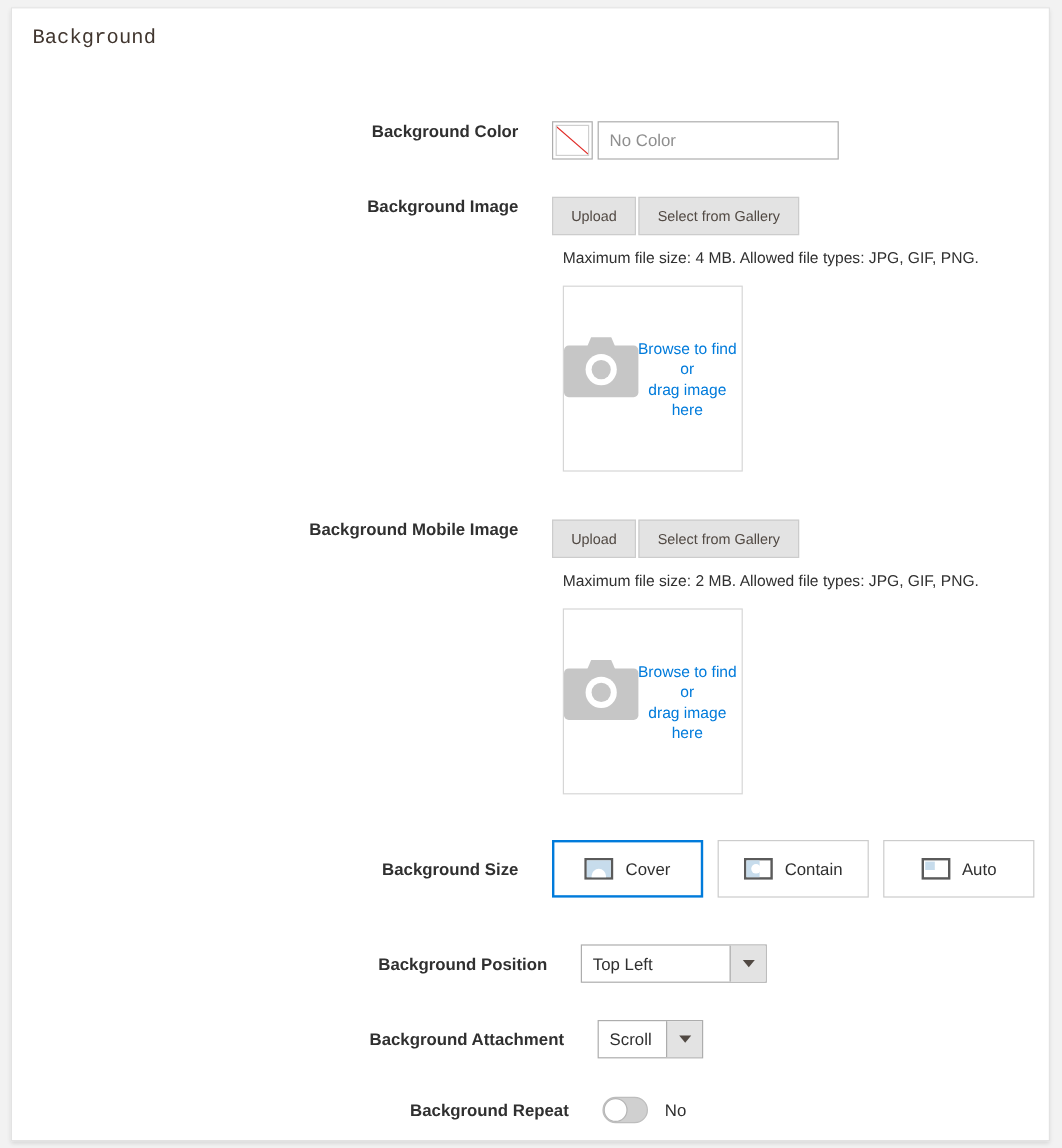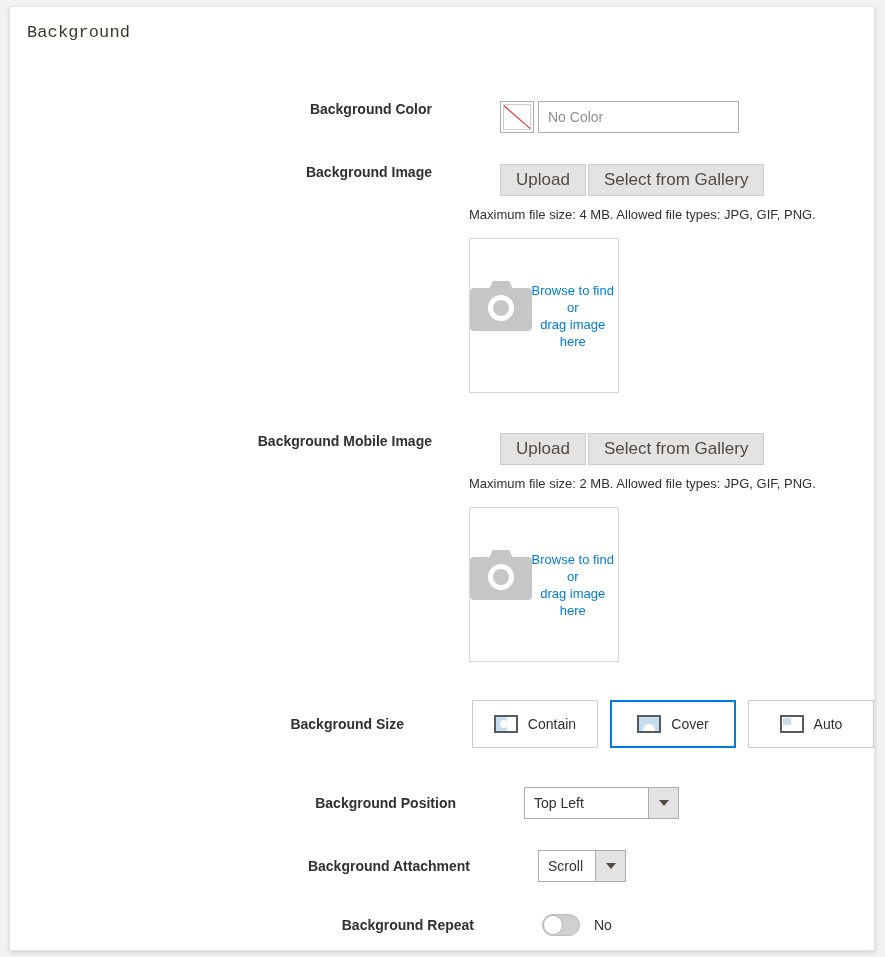--- a/index.html
+++ b/index.html
@@ -37,21 +37,20 @@
     font-family: Liberation Mono, monospace;
   }
 
   
   .row {
     position: absolute;
     left: 0;
     width: 100%;
     display: flex;
     align-items: flex-start;
-    gap: 40px;
   }
   .lbl {
     width: 422px;
     text-align: right;
     padding-right: 0;
     font-size: 14px;
     color: #303030;
     font-weight: bold;
     line-height: 17px;
     white-space: nowrap;
@@ -99,21 +98,21 @@
     background: #fff;
     outline: none;
   }
   .color-input::placeholder { color: #8f8f8f; opacity: 1; }
 
   
   .btn {
     height: 32px;
     background: #e3e3e3;
     border: 1px solid #cccccc;
-    font-size: 17px;
+    font-size: 12px;
     color: #514943;
     font-family: "Liberation Sans", sans-serif;
     padding: 0 15px;
     cursor: pointer;
     line-height: 30px;
     white-space: nowrap;
   }
   .btn + .btn { margin-left: 2px; }
 
   .note {
@@ -352,34 +351,34 @@
     </div>
     <div class="dz-text">
       <div>Browse to find or</div>
       <div>drag image here</div>
     </div>
   </div>
 
   <div class="row" style="top:693px;">
     <div class="lbl" style="line-height:48px;">Background Size</div>
     <div class="ctl">
+      <div class="seg active">
+        <span class="sz">
+          <span class="fill-cover"></span>
+            <span class="dome"></span>
+        </span>
+        <span>Cover</span>
+      </div>
       <div class="seg">
         <span class="sz">
           <span class="fill-contain"></span>
             <span class="dot-contain"></span>
         </span>
         <span>Contain</span>
       </div>
-      <div class="seg active">
-        <span class="sz">
-          <span class="fill-cover"></span>
-            <span class="dome"></span>
-        </span>
-        <span>Cover</span>
-      </div>
       <div class="seg">
         <span class="sz">
           <span class="fill-auto"></span>
         </span>
         <span>Auto</span>
       </div>
     </div>
   </div>
 
   <div class="row" style="top:780px;">

